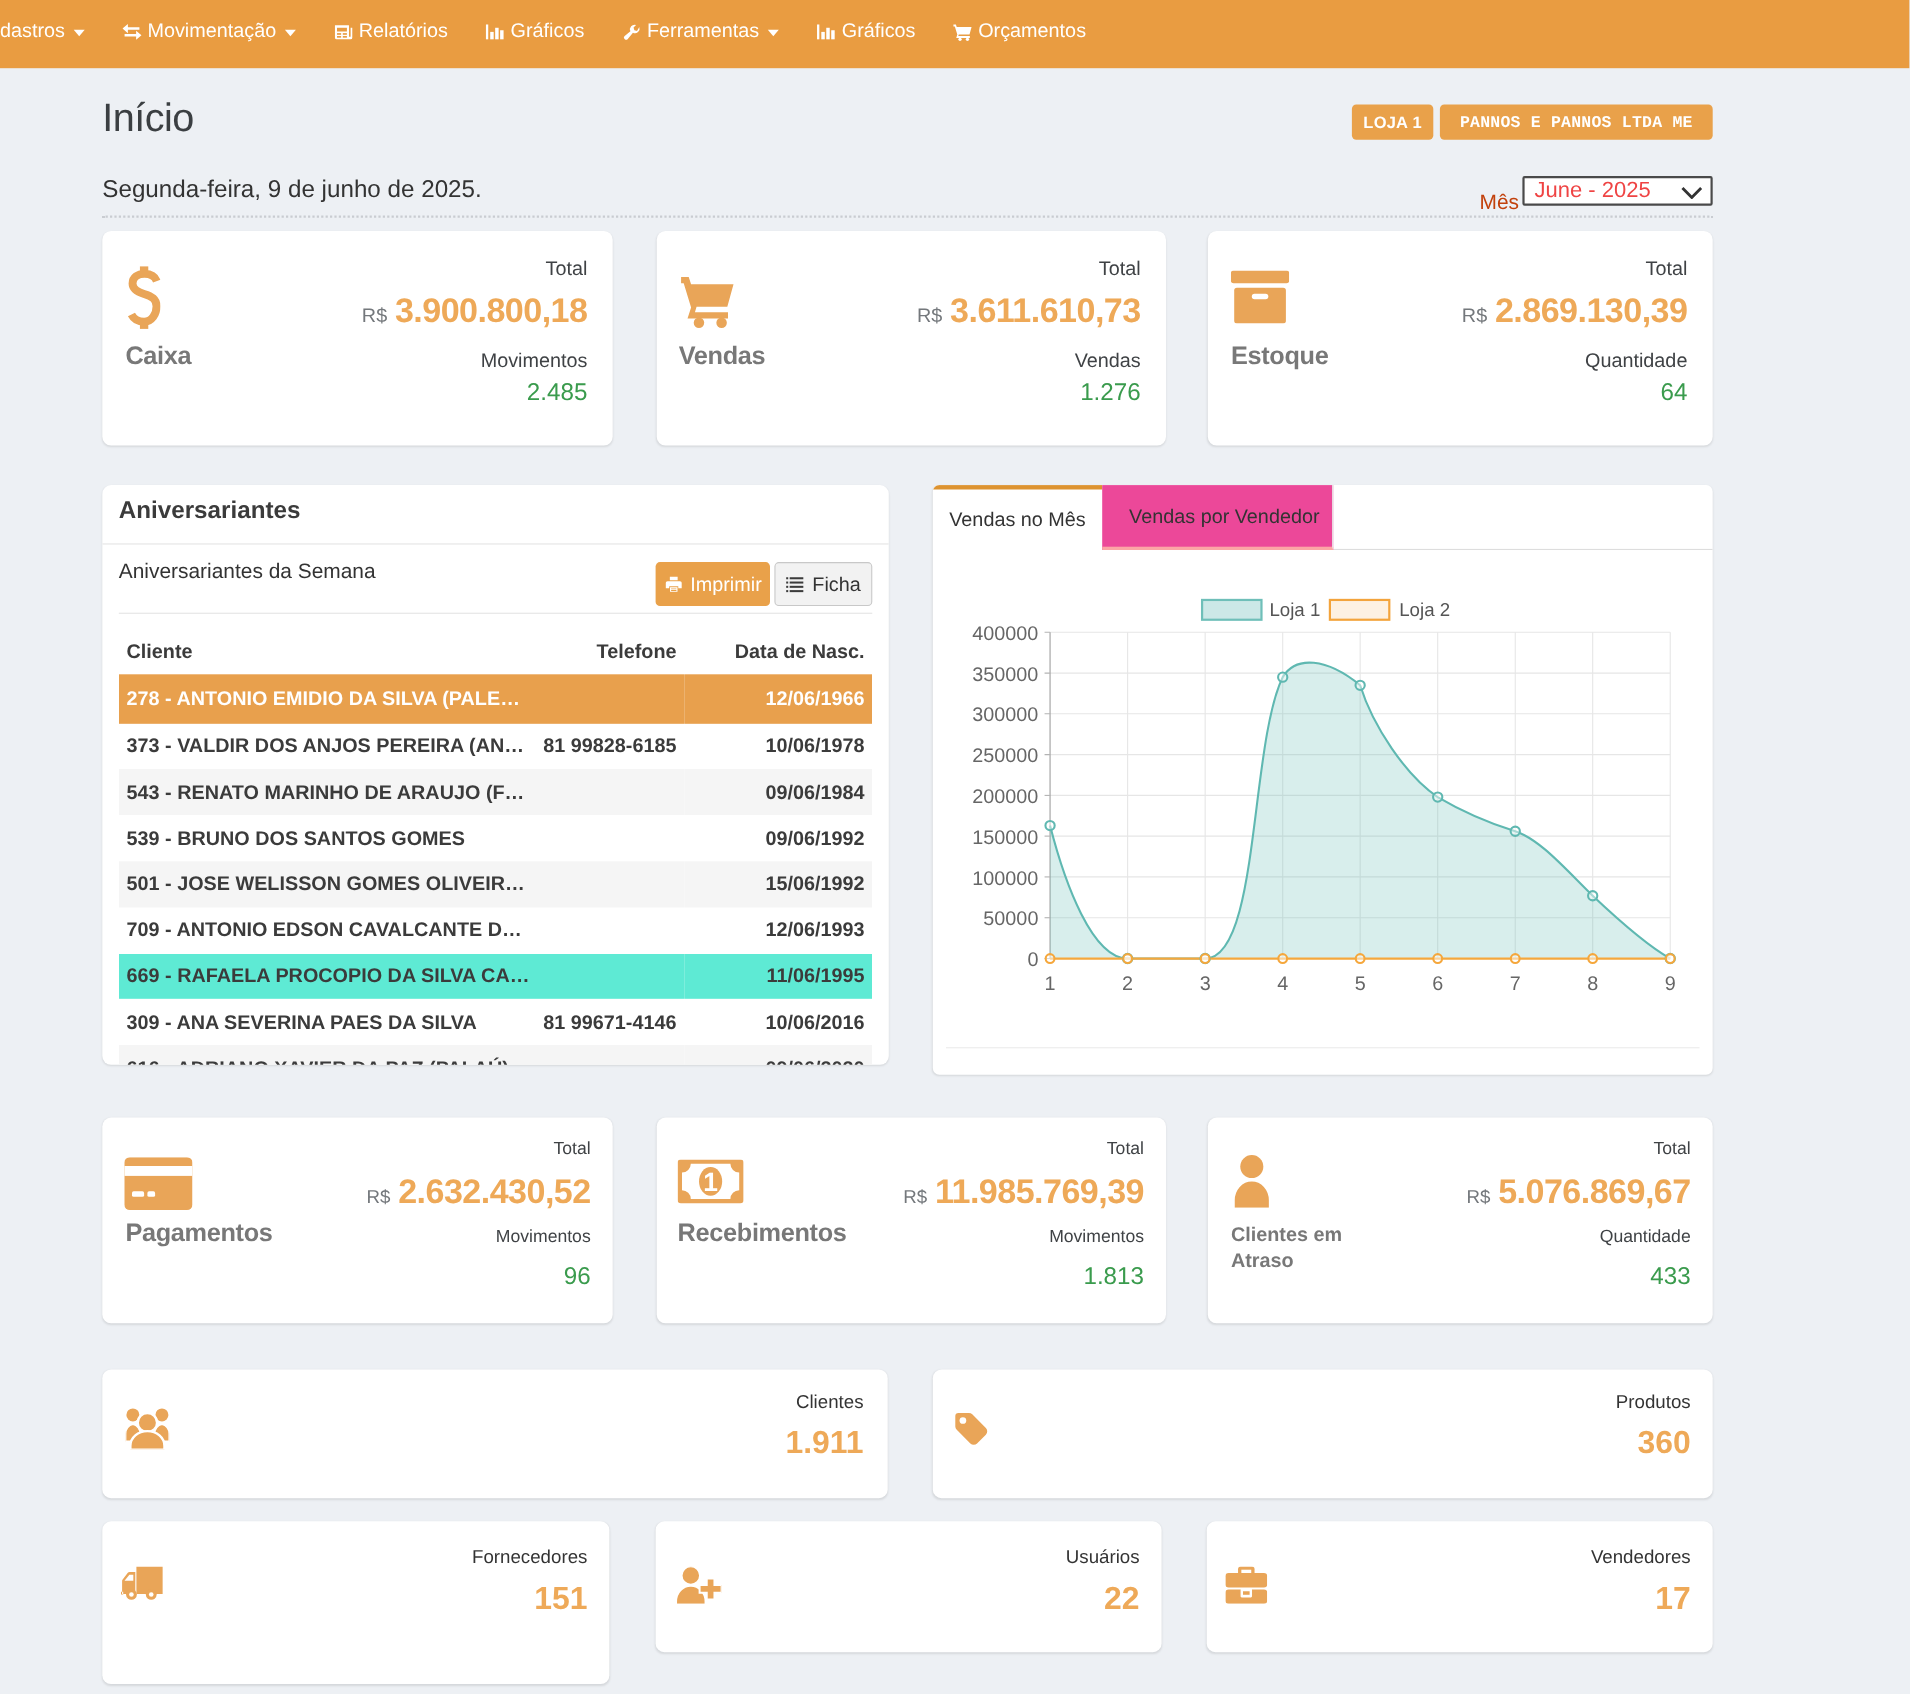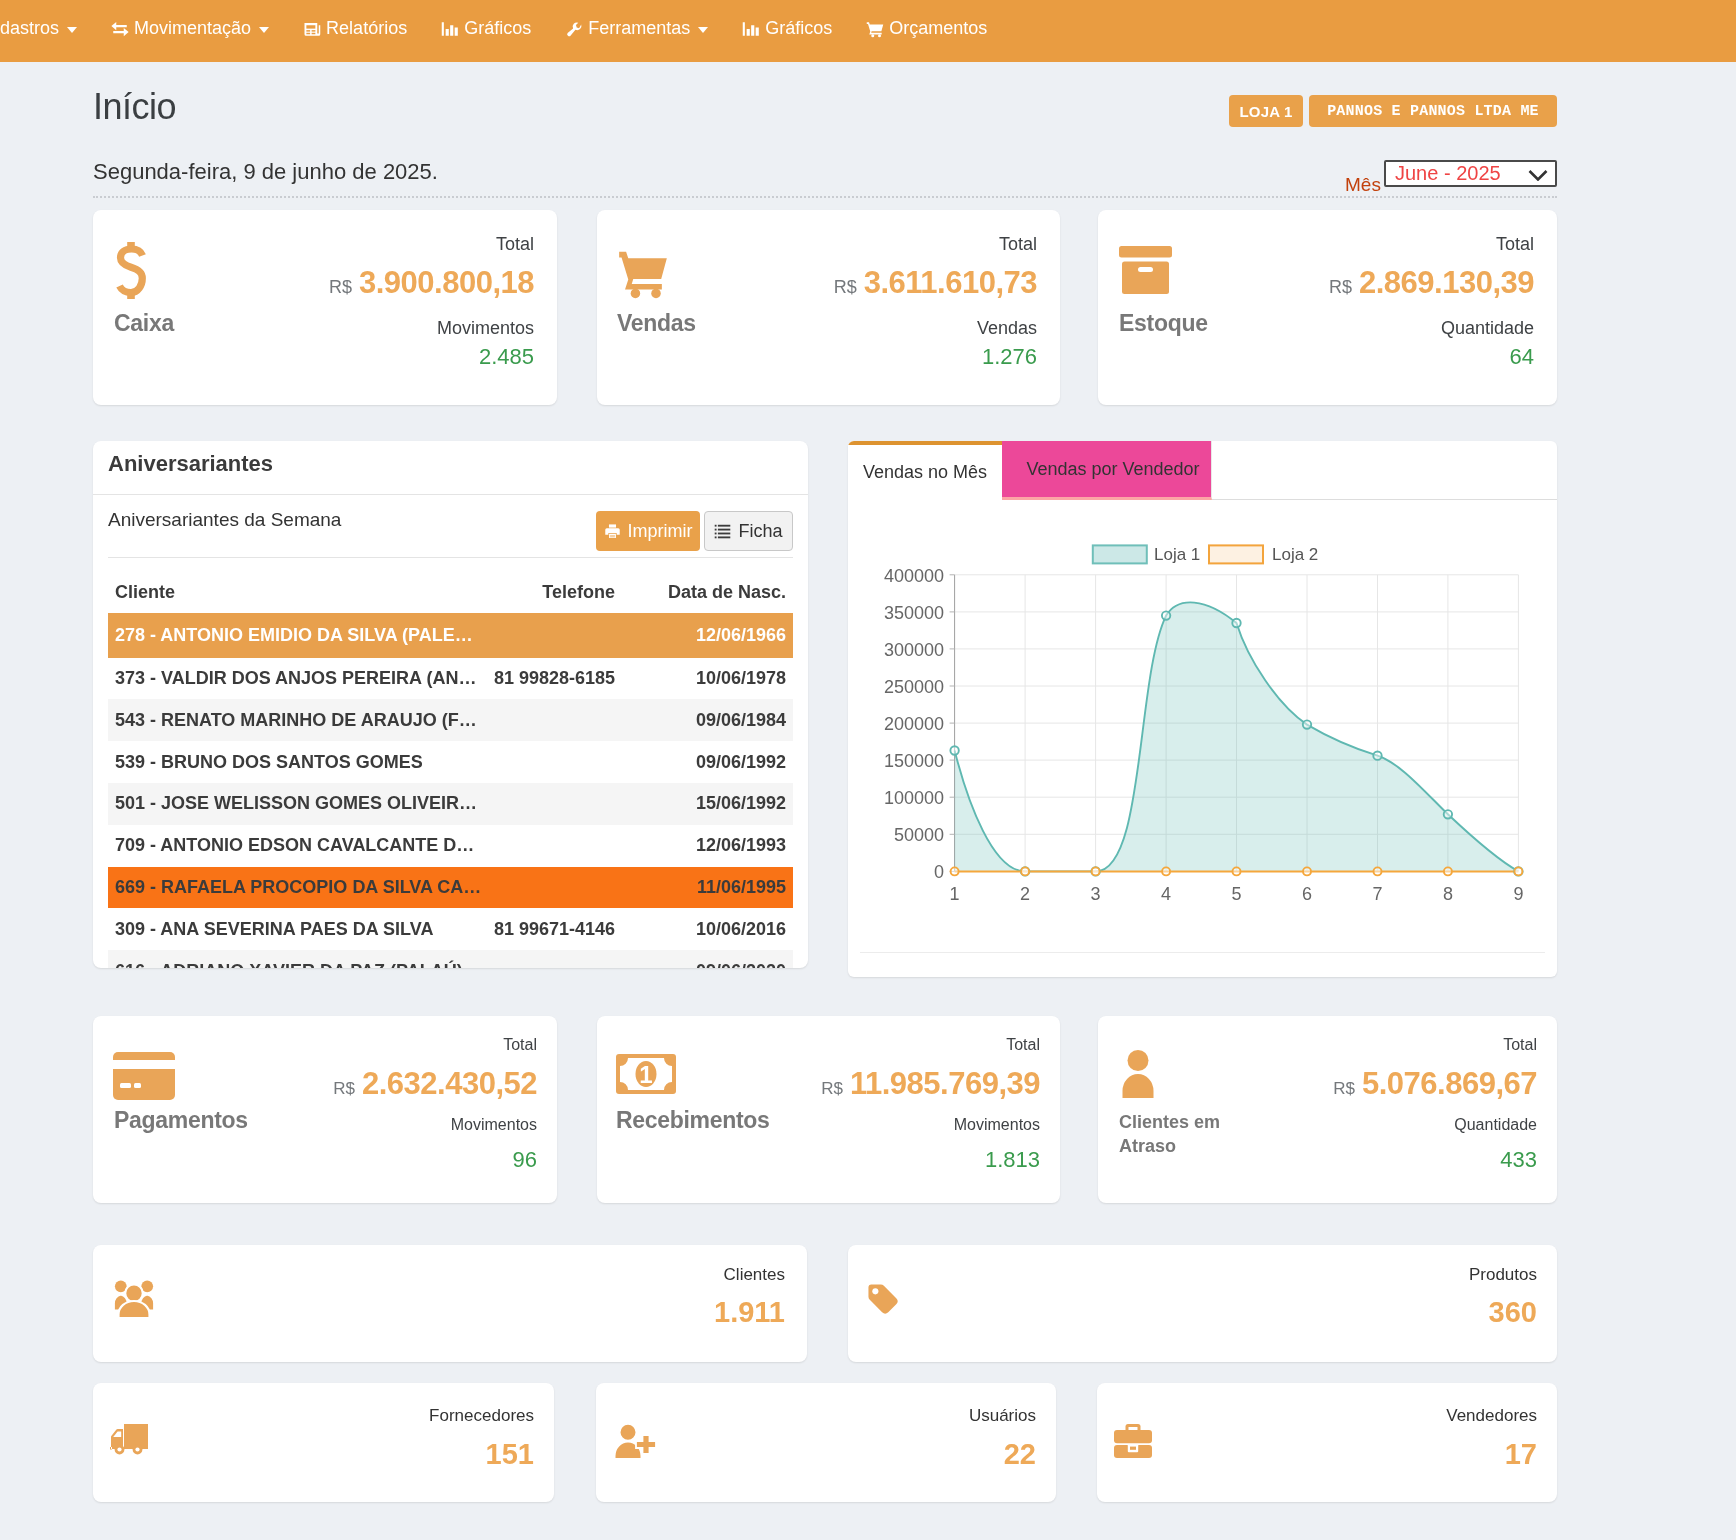--- a/index.html
+++ b/index.html
@@ -191,21 +191,21 @@
       <tr style="background:#f5f5f5;">
             <td class="c1">501 - JOSE WELISSON GOMES OLIVEIR…</td>
             <td class="c2"></td>
             <td class="c3">15/06/1992</td>
           </tr>
       <tr>
             <td class="c1">709 - ANTONIO EDSON CAVALCANTE D…</td>
             <td class="c2"></td>
             <td class="c3">12/06/1993</td>
           </tr>
-      <tr style="background:#f97316;">
+      <tr style="background:#5eead4;">
             <td class="c1">669 - RAFAELA PROCOPIO DA SILVA CA…</td>
             <td class="c2"></td>
             <td class="c3">11/06/1995</td>
           </tr>
       <tr>
             <td class="c1">309 - ANA SEVERINA PAES DA SILVA</td>
             <td class="c2">81 99671-4146</td>
             <td class="c3">10/06/2016</td>
           </tr>
       <tr style="background:#f5f5f5;">
@@ -364,21 +364,21 @@
   <div class="al" style="left:19px; top:38px;">
     <svg width="32" height="32" viewBox="0 0 44 44">
         <path fill="#E9A558" d="M2 2 h17 a6 6 0 0 1 4.2 1.8 l17 17 a6 6 0 0 1 0 8.4 l-11 11 a6 6 0 0 1 -8.4 0 l-17 -17 a6 6 0 0 1 -1.8 -4.2 v-13 a4 4 0 0 1 4 -4 Z"></path>
         <circle cx="11.5" cy="11.5" r="4.2" fill="#fff"></circle>
       </svg>
   </div>
   <div class="al s-lab" style="right:20px; top:20px;">Produtos</div>
   <div class="al s-val" style="right:20px; top:51px;">360</div>
 </div>
 
-<div class="card" style="left:93px; top:1383px; width:461px; height:119px;">
+<div class="card" style="left:93px; top:1383px; width:461px; height:148px;">
   <div class="al" style="left:17px; top:41px;">
     <svg width="38" height="32" viewBox="0 0 38 32">
         <path fill="#E9A558" d="M14 0 h24 v25 h-24 Z"></path>
         <path fill="#E9A558" d="M13 5 h-5.2 a2 2 0 0 0 -1.6 0.8 l-4.7 6 a2 2 0 0 0 -0.5 1.3 v11.9 h12 Z M0 23 h2 v2.5 h-2 Z"></path>
         <path fill="#fff" d="M11.2 7.5 v5.5 h-8 l4.4 -5.5 Z"></path>
         <circle cx="9.5" cy="25.5" r="4.9" fill="#E9A558"></circle>
         <circle cx="9.5" cy="25.5" r="2.1" fill="#fff"></circle>
         <circle cx="27.5" cy="25.5" r="4.9" fill="#E9A558"></circle>
         <circle cx="27.5" cy="25.5" r="2.1" fill="#fff"></circle>
       </svg>

